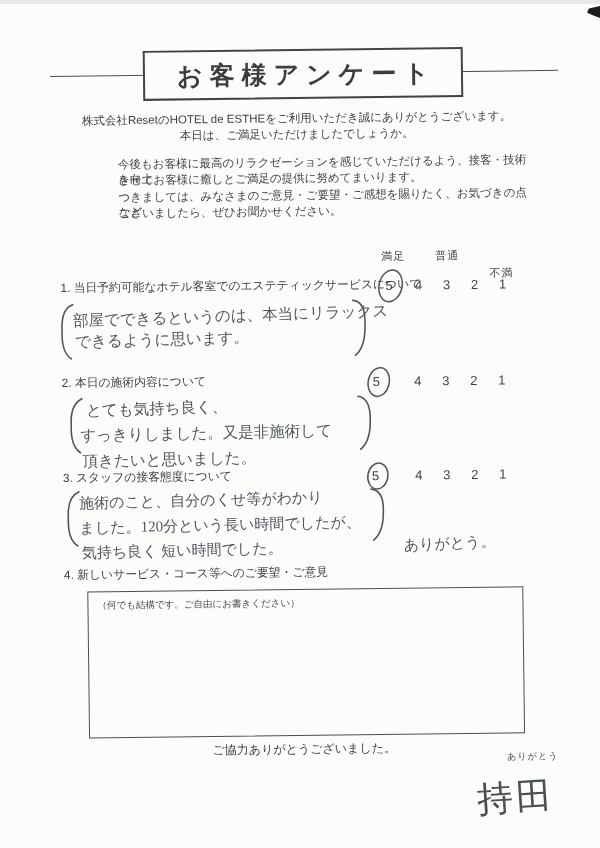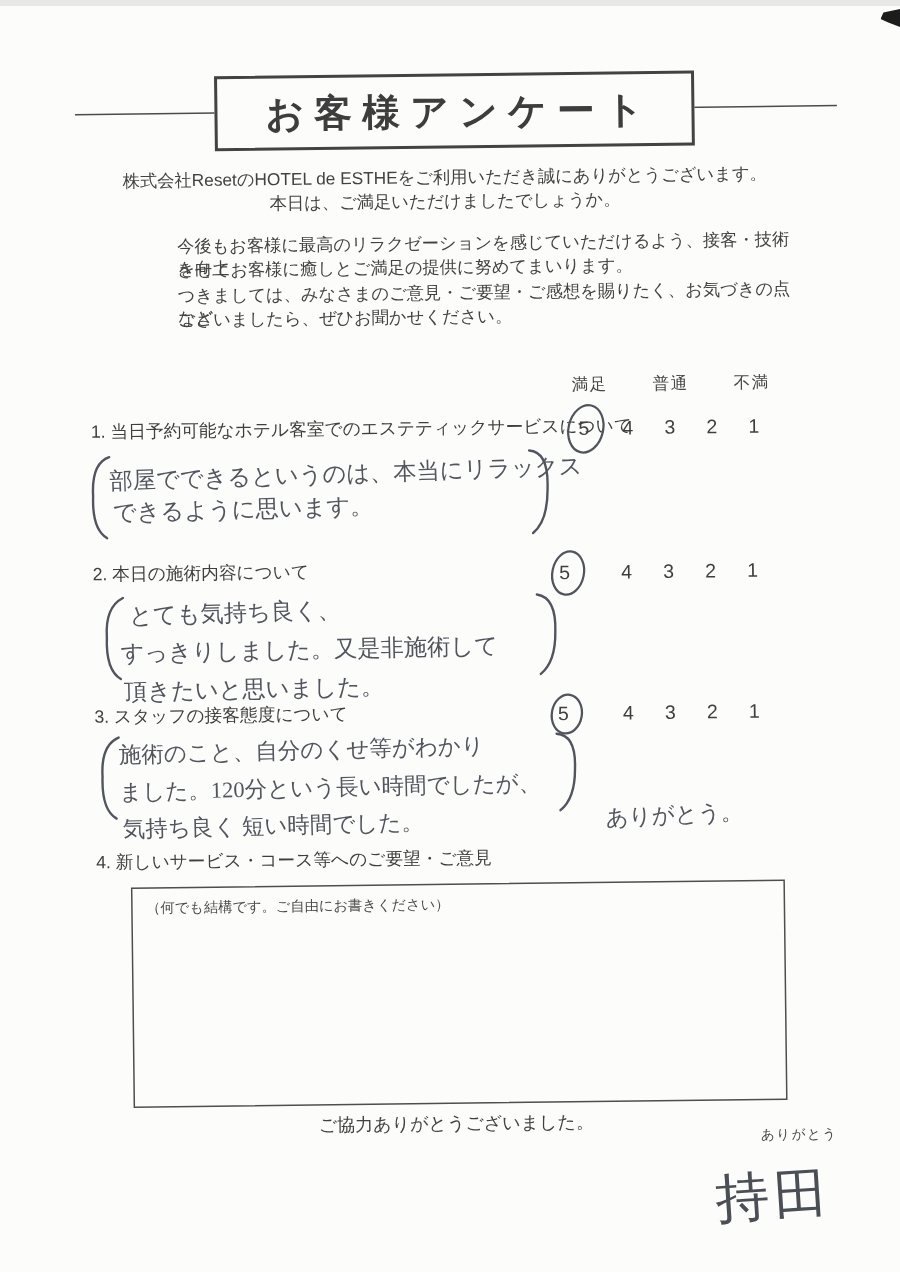--- a/index.html
+++ b/index.html
@@ -57,21 +57,21 @@
 
     <div class="c-line" style="top:107px">株式会社ResetのHOTEL de ESTHEをご利用いただき誠にありがとうございます。</div>
     <div class="c-line" style="top:123px">本日は、ご満足いただけましたでしょうか。</div>
     <div class="l-line" style="top:151px">今後もお客様に最高のリラクゼーションを感じていただけるよう、接客・技術を向上</div>
     <div class="l-line" style="top:167px">させてお客様に癒しとご満足の提供に努めてまいります。</div>
     <div class="l-line" style="top:184px">つきましては、みなさまのご意見・ご要望・ご感想を賜りたく、お気づきの点など</div>
     <div class="l-line" style="top:200px">ございましたら、ぜひお聞かせください。</div>
 
     <span class="scale-label" style="left:383px; top:246px">満足</span>
     <span class="scale-label" style="left:437px; top:246px">普通</span>
-    <span class="scale-label" style="left:491px; top:246px">不満</span>
+    <span class="scale-label" style="left:491px; top:264px">不満</span>
 
     <div class="q-text" style="left:62px; top:274px">1. 当日予約可能なホテル客室でのエステティックサービスについて</div>
     <span class="num5" style="left:387px; top:275px">5</span>
     <div class="nums" style="left:406px; top:275px">
       <span>4</span>
       <span>3</span>
       <span>2</span>
       <span>1</span>
     </div>
     <div class="circ" style="left:374px; top:262px">

